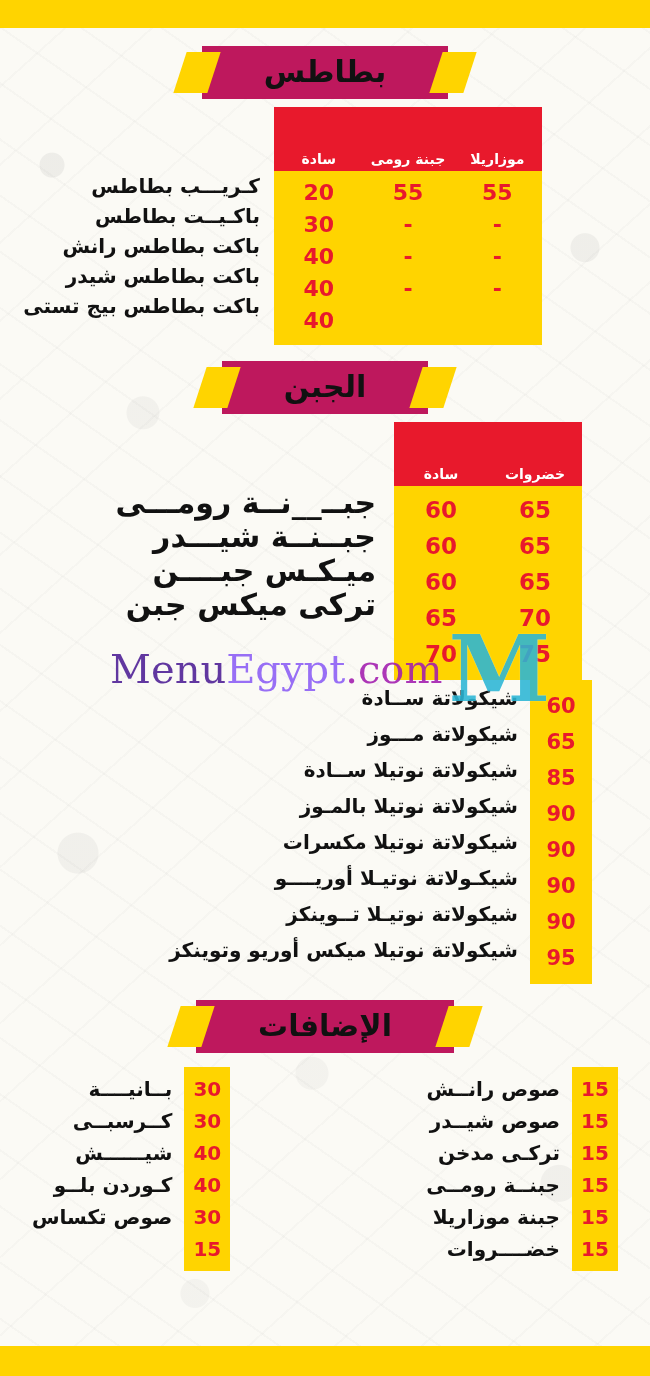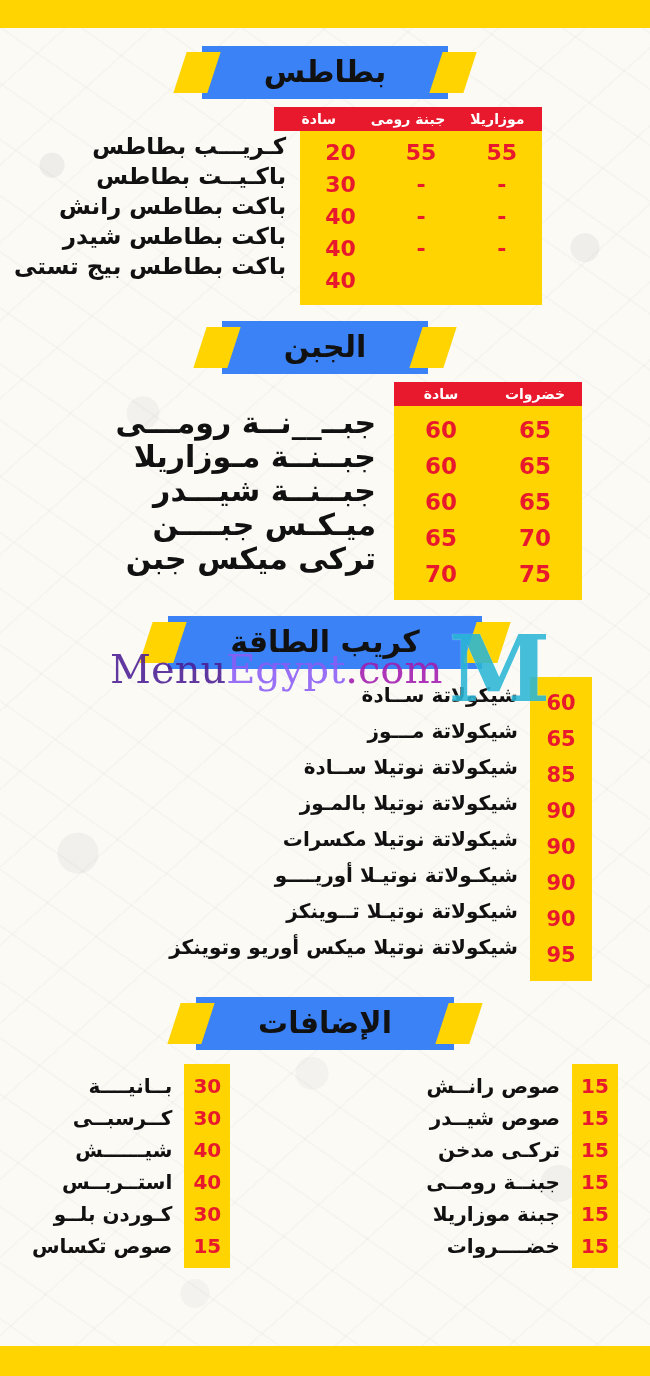--- a/index.html
+++ b/index.html
@@ -60,21 +60,21 @@
   }
 
   
   .banner-wrap {
     display: flex;
     justify-content: center;
     margin: 16px 0 8px;
   }
   .banner {
     position: relative;
-    background: #3b82f6;
+    background: #be185d;
     padding: 8px 62px 10px;
     display: inline-block;
   }
   .banner::before,
   .banner::after {
     content: "";
     position: absolute;
     top: 6px;
     bottom: 6px;
     width: 34px;
@@ -102,31 +102,32 @@
   .col-head {
     background: #e8192c;
     color: #fff;
     font-size: 14px;
     font-weight: bold;
     display: flex;
     padding: 4px 0;
   }
   .col-head .cell {
     text-align: center;
+    margin-top: 40px;
   }
   .price-cell {
     text-align: center;
     font-size: 22px;
     font-weight: bold;
     color: #e8192c;
     line-height: 26px;
     padding: 3px 0;
   }
   .item-name {
-    font-size: 23px;
+    font-size: 20px;
     font-weight: bold;
     color: #111;
     line-height: 30px;
     white-space: nowrap;
   }
 
   
   #sec-potatoes .grid-head {
     width: 268px;
     margin-right: 94px;
@@ -327,34 +328,28 @@
           <div class="price-cell">70</div>
           <div class="price-cell">65</div>
         </div>
         <div class="prow">
           <div class="price-cell">75</div>
           <div class="price-cell">70</div>
         </div>
       </div>
       <div class="names">
         <div class="item-name">جبــ__نــة رومـــى</div>
-        <div class="item-name">جبــنــة مـوزاريلا</div>
         <div class="item-name">جبــنــة شيـــدر</div>
         <div class="item-name">ميـكـس جبــــن</div>
         <div class="item-name">تركى ميكس جبن</div>
       </div>
     </div>
   </div>
 
   <div class="section" id="sec-energy">
-    <div class="banner-wrap">
-      <div class="banner">
-        <div class="banner-title">كريب الطاقة</div>
-      </div>
-    </div>
 
     <div class="body">
       <div class="prices">
         <div class="price-cell">60</div>
         <div class="price-cell">65</div>
         <div class="price-cell">85</div>
         <div class="price-cell">90</div>
         <div class="price-cell">90</div>
         <div class="price-cell">90</div>
         <div class="price-cell">90</div>
@@ -407,21 +402,20 @@
           <div class="price-cell">30</div>
           <div class="price-cell">40</div>
           <div class="price-cell">40</div>
           <div class="price-cell">30</div>
           <div class="price-cell">15</div>
         </div>
         <div class="ecol-names">
           <div class="item-name">بــانيــــة</div>
           <div class="item-name">كــرسبــى</div>
           <div class="item-name">شيــــــش</div>
-          <div class="item-name">استــربــس</div>
           <div class="item-name">كـوردن بلــو</div>
           <div class="item-name">صوص تكساس</div>
         </div>
       </div>
     </div>
   </div>
 
 </div>
 
 <div class="watermark">

